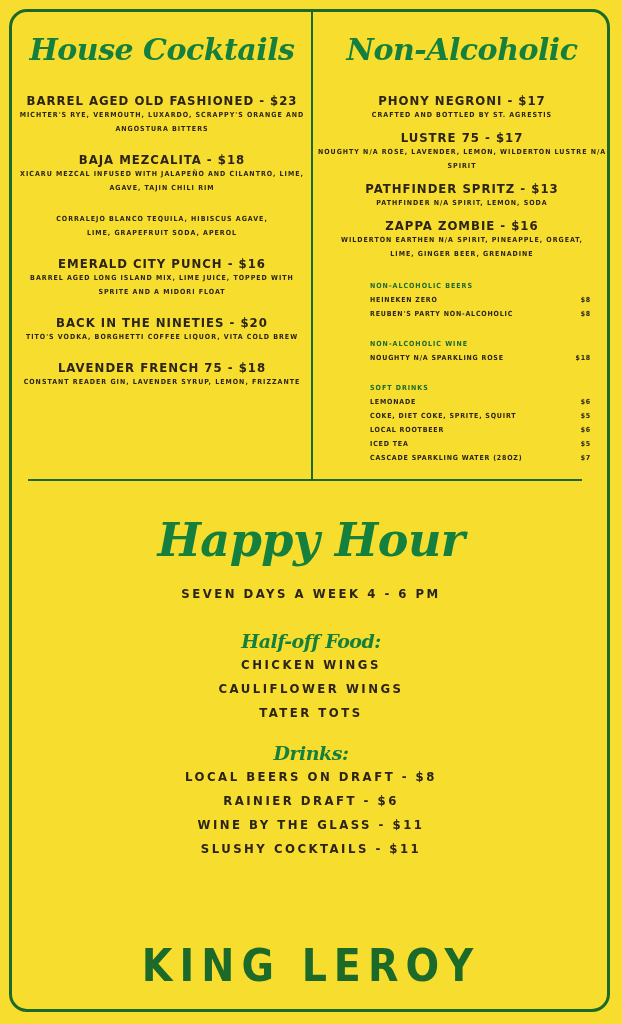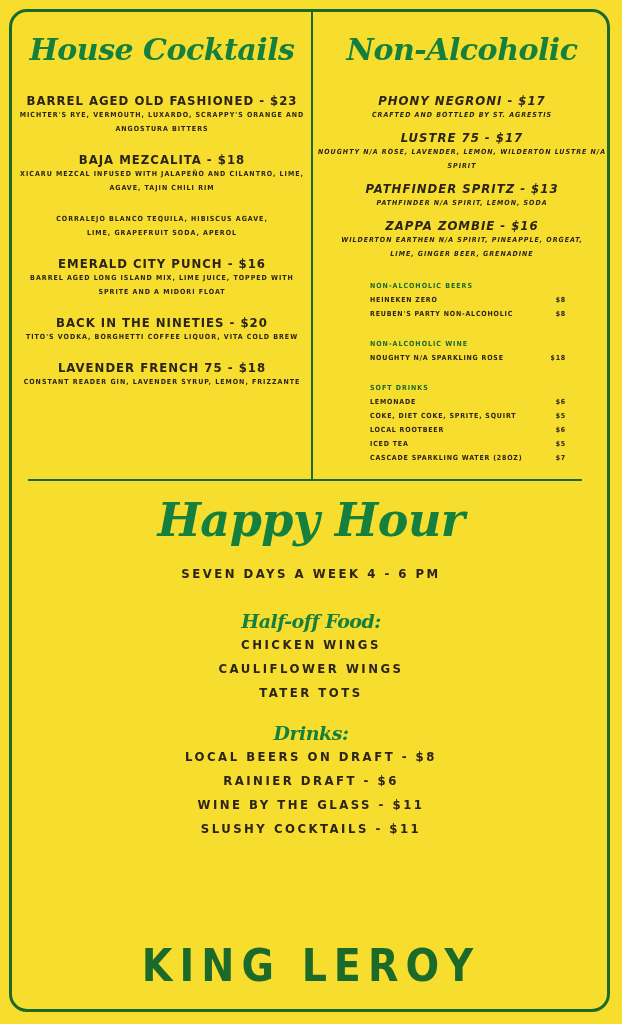--- a/index.html
+++ b/index.html
@@ -19,28 +19,28 @@
     text-align:center; letter-spacing:-0.5px;
   }
   .col { position:absolute; text-align:center; }
   .col-left { left:14px; width:296px; top:28px; }
   .col-right { left:316px; width:292px; top:28px; }
   .col h2 { margin:0 0 22px 0; font-size:30px; line-height:44px; }
 
   .item { margin-bottom:17px; }
   .item-name { font-size:13px; font-weight:bold; letter-spacing:1px; line-height:14px; }
   .item-desc { font-size:7px; letter-spacing:1px; line-height:14px; font-weight:bold; }
-  .col-right .item { margin-bottom:9px;font-style:italic; }
+  .col-right .item { margin-bottom:9px; }
 
-  .sublist { text-align:left; margin:18px 42px 0 54px; }
+  .sublist { text-align:left; margin:18px 17px 0 54px; }
   .sub-head { color:#1c6a2a; font-size:7px; font-weight:bold; letter-spacing:1px; line-height:14px; }
   .sub-row { display:flex; justify-content:space-between; font-size:7px; font-weight:bold; letter-spacing:0.8px; line-height:14px; }
   .sub-group { margin-bottom:16px; }
 
-  .hh { position:absolute; left:0; width:622px; top:480px; text-align:center; }
+  .hh { position:absolute; left:0; width:622px; top:500px; text-align:center; }
   .hh h1 { margin:0; font-size:46px; line-height:80px; }
   .hh .sched { font-size:13px; font-weight:bold; letter-spacing:2.5px; margin-top:6px; }
   .hh h3 { margin:28px 0 0 0; font-size:19px; line-height:24px; }
   .hh .line { font-size:13px; font-weight:bold; letter-spacing:2.5px; line-height:24px; }
   .hh h3.drinks { margin-top:16px; }
 
   .brand {
     position:absolute; left:0; width:622px; top:940px; text-align:center;
     font-size:44px; font-weight:bold; color:#1c6a2a; letter-spacing:7px;
     font-family:"DejaVu Sans Condensed","DejaVu Sans", sans-serif;

